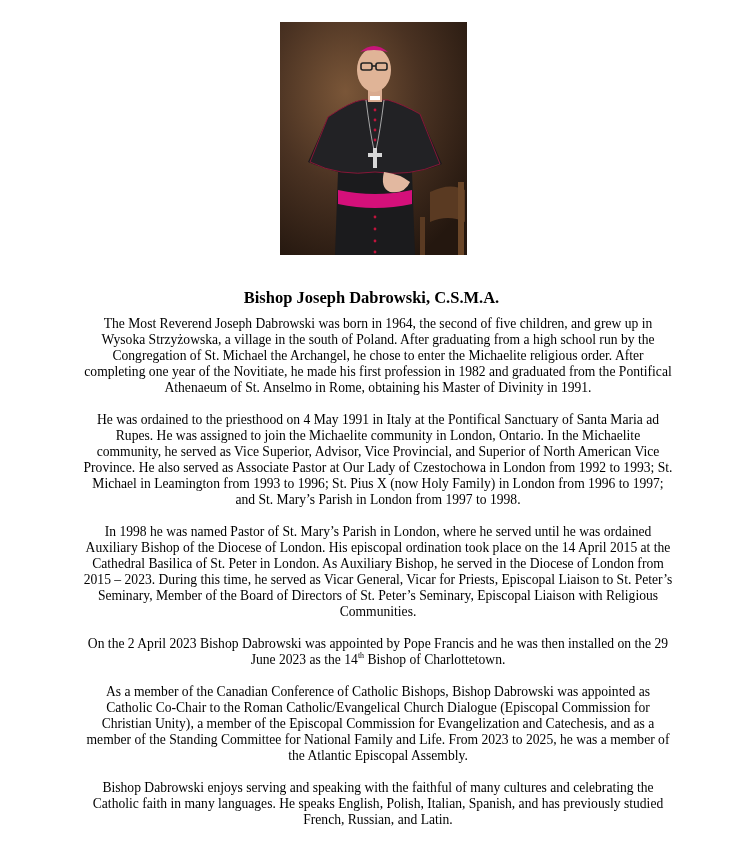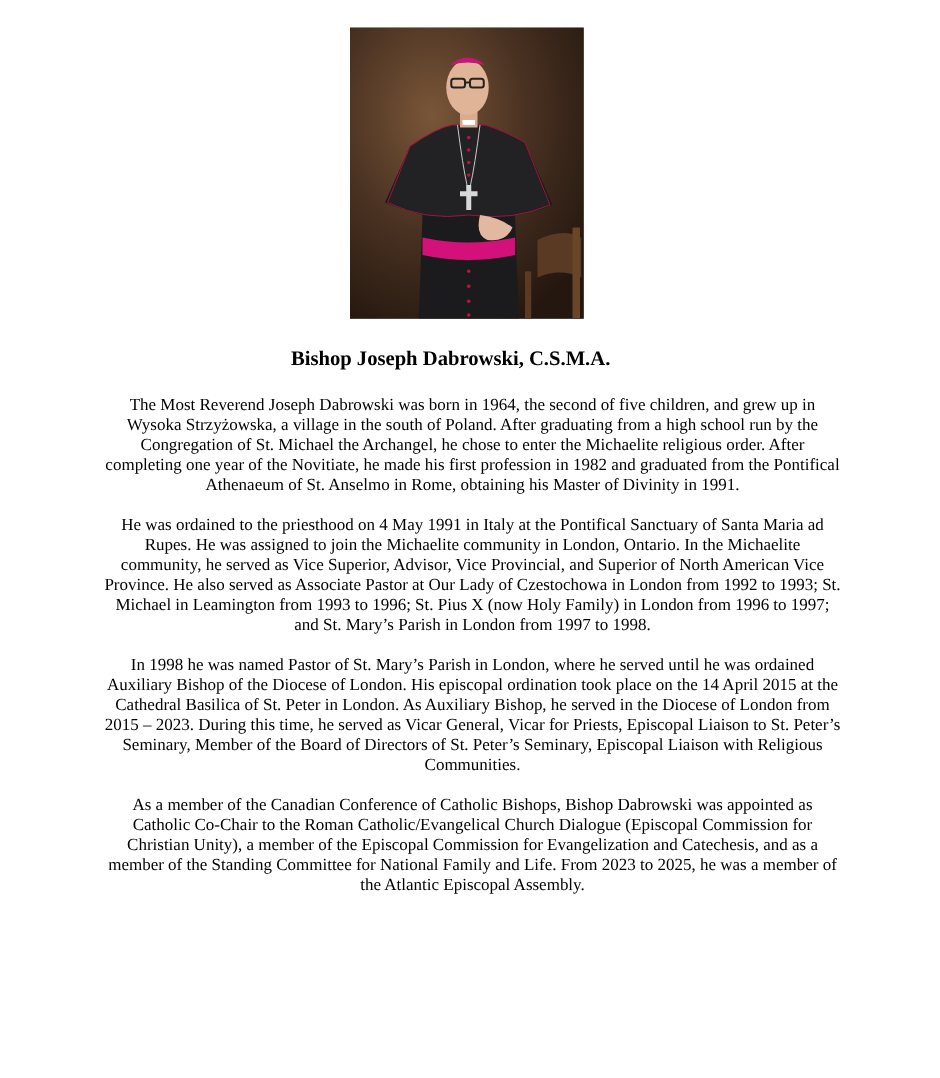--- a/index.html
+++ b/index.html
@@ -26,21 +26,21 @@
     }
     .photo svg { display: block; width: 100%; height: 100%; }
     .title {
       position: absolute;
       left: 0;
       top: 276px;
       width: 719px;
       text-align: center;
       font-size: 16.5px;
       font-weight: bold;
-      margin: 1px;
+      margin: 12px;
     }
     .bio {
       position: absolute;
       left: 83px;
       top: 316px;
       width: 590px;
       text-align: center;
     }
     .bio p {
       margin: 0 0 16px 0;
@@ -109,14 +109,16 @@
     </g>
   </svg>
 </div>
 
 <h1 class="title">Bishop Joseph Dabrowski, C.S.M.A.</h1>
 
 <div class="bio">
   <p>The Most Reverend Joseph Dabrowski was born in 1964, the second of five children, and grew up in Wysoka Strzyżowska, a village in the south of Poland. After graduating from a high school run by the Congregation of St. Michael the Archangel, he chose to enter the Michaelite religious order. After completing one year of the Novitiate, he made his first profession in 1982 and graduated from the Pontifical Athenaeum of St. Anselmo in Rome, obtaining his Master of Divinity in 1991.</p>
   <p>He was ordained to the priesthood on 4 May 1991 in Italy at the Pontifical Sanctuary of Santa Maria ad Rupes. He was assigned to join the Michaelite community in London, Ontario. In the Michaelite community, he served as Vice Superior, Advisor, Vice Provincial, and Superior of North American Vice Province. He also served as Associate Pastor at Our Lady of Czestochowa in London from 1992 to 1993; St. Michael in Leamington from 1993 to 1996; St. Pius X (now Holy Family) in London from 1996 to 1997; and St. Mary’s Parish in London from 1997 to 1998.</p>
   <p>In 1998 he was named Pastor of St. Mary’s Parish in London, where he served until he was ordained Auxiliary Bishop of the Diocese of London. His episcopal ordination took place on the 14 April 2015 at the Cathedral Basilica of St. Peter in London. As Auxiliary Bishop, he served in the Diocese of London from 2015 – 2023. During this time, he served as Vicar General, Vicar for Priests, Episcopal Liaison to St. Peter’s Seminary, Member of the Board of Directors of St. Peter’s Seminary, Episcopal Liaison with Religious Communities.</p>
+  <p><span>On the 2 April 2023 Bishop Dabrowski was appointed by Pope Francis and he was then installed on the 29 June 2023 as the 14</span><sup>th</sup><span> Bishop of Charlottetown.</span></p>
   <p>As a member of the Canadian Conference of Catholic Bishops, Bishop Dabrowski was appointed as Catholic Co-Chair to the Roman Catholic/Evangelical Church Dialogue (Episcopal Commission for Christian Unity), a member of the Episcopal Commission for Evangelization and Catechesis, and as a member of the Standing Committee for National Family and Life. From 2023 to 2025, he was a member of the Atlantic Episcopal Assembly.</p>
+  <p>Bishop Dabrowski enjoys serving and speaking with the faithful of many cultures and celebrating the Catholic faith in many languages. He speaks English, Polish, Italian, Spanish, and has previously studied French, Russian, and Latin.</p>
 </div>
 
 </body></html>

